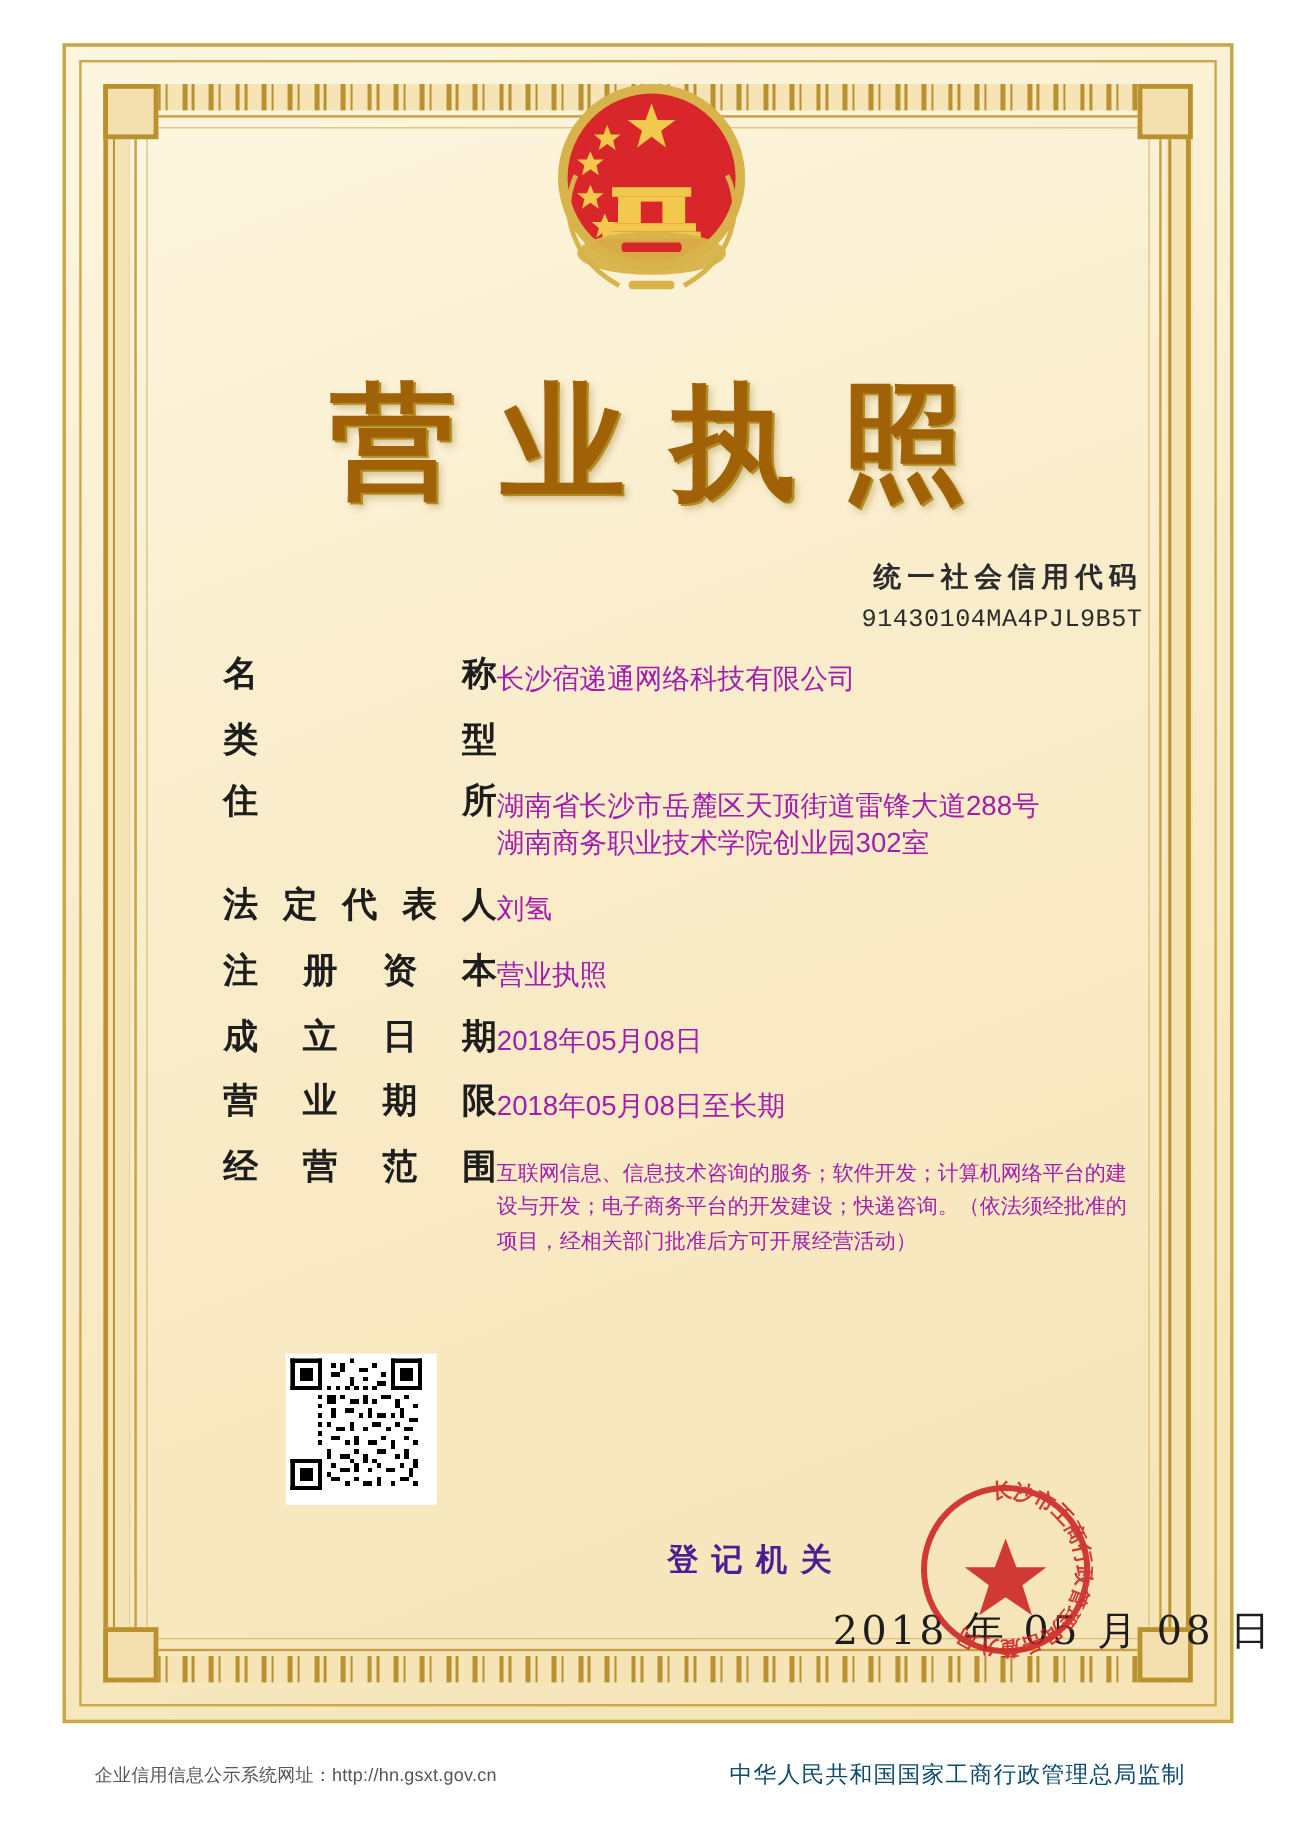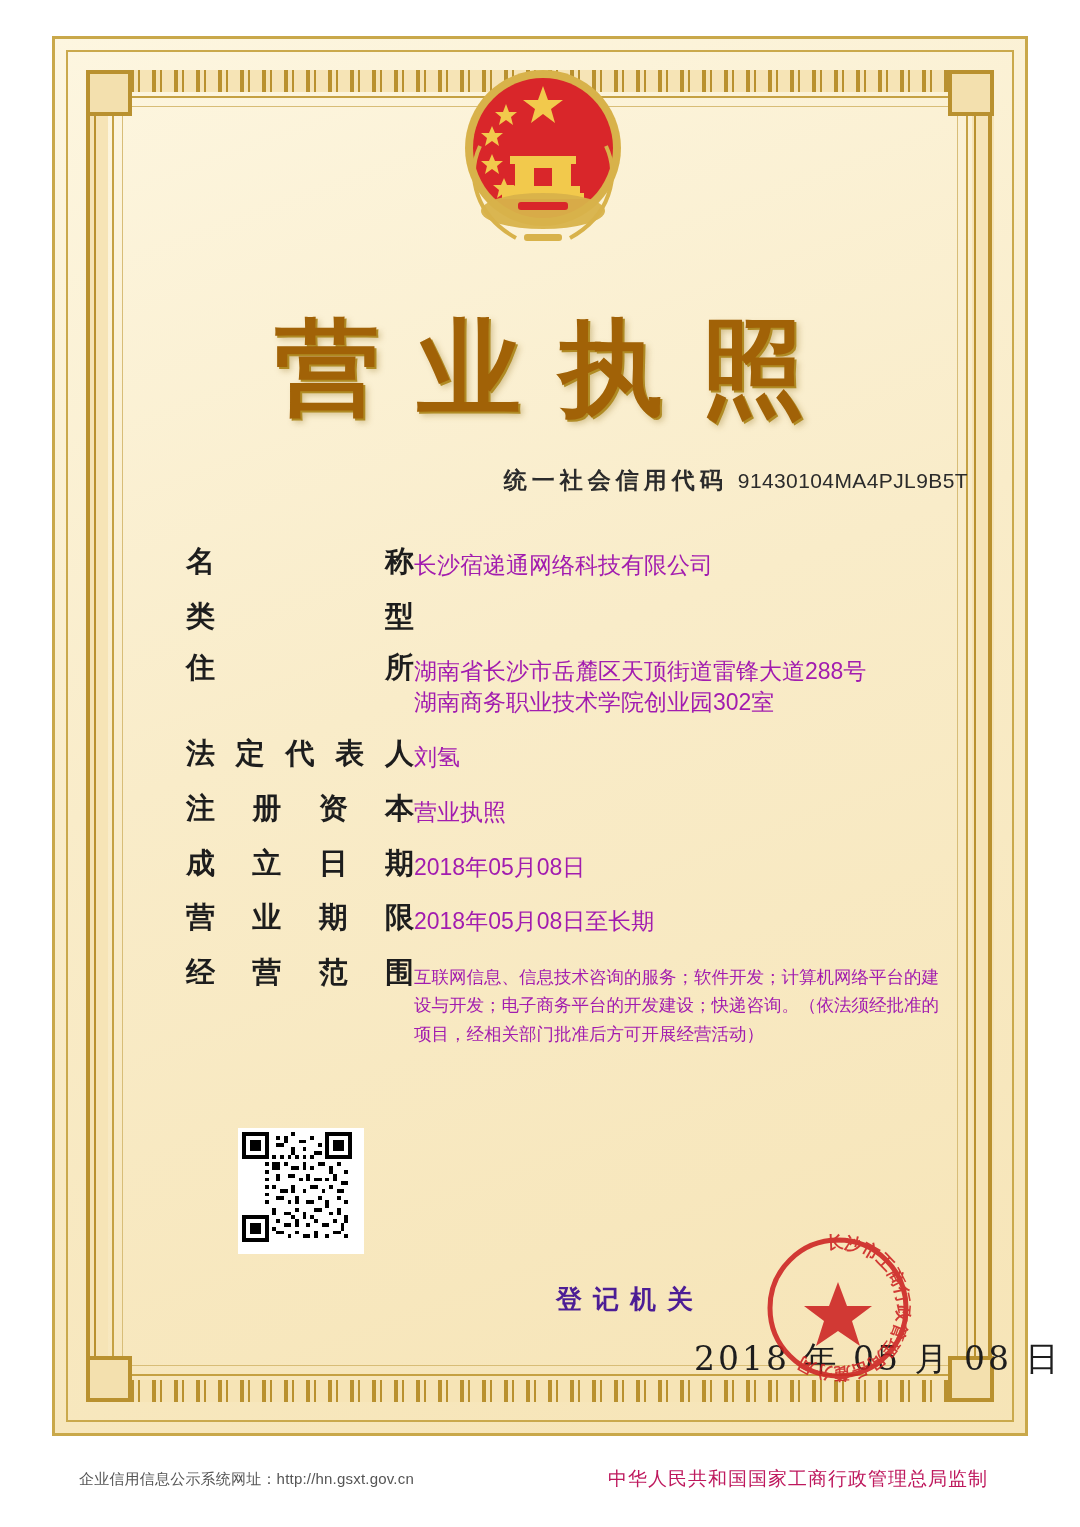--- a/index.html
+++ b/index.html
@@ -101,35 +101,36 @@
     font-size: 104px;
     letter-spacing: 38px;
     text-indent: 38px;
     color: #a16207;
     text-shadow: 2px 2px 0 #b08b24, 4px 4px 6px rgba(140,105,20,0.35);
   }
 
   
   .credit-row {
     position: absolute;
-    right: 112px;
+    right: 128px;
     top: 465px;
     display: flex;
-    align-items: center;
+    align-items: flex-end;
     gap: 10px;
+    flex-direction: column;
   }
   .credit-label {
     font-family: "DejaVu Serif", serif;
     font-weight: bold;
     font-size: 23px;
     letter-spacing: 5px;
     color: #2b2b2b;
   }
   .credit-value {
-    font-family: Liberation Sans, sans-serif;
+    font-family: Liberation Mono, monospace;
     font-size: 21px;
     letter-spacing: 0.4px;
     color: #2b2b2b;
   }
 
   
   .fields {
     position: absolute;
     left: 186px;
     top: 546px;
@@ -221,21 +222,21 @@
     font-size: 15px;
     color: #555;
     letter-spacing: 0.2px;
   }
   .footer-right {
     position: absolute;
     right: 92px;
     top: 1466px;
     font-family: "DejaVu Sans", sans-serif;
     font-size: 19px;
-    color: #be185d;
+    color: #0c4a6e;
     letter-spacing: 1px;
   }
 </style>
 </head>
 <body>
 
 <div class="license">
 
   <div class="frame-outer"></div>
   <div class="frame-mid"></div>

